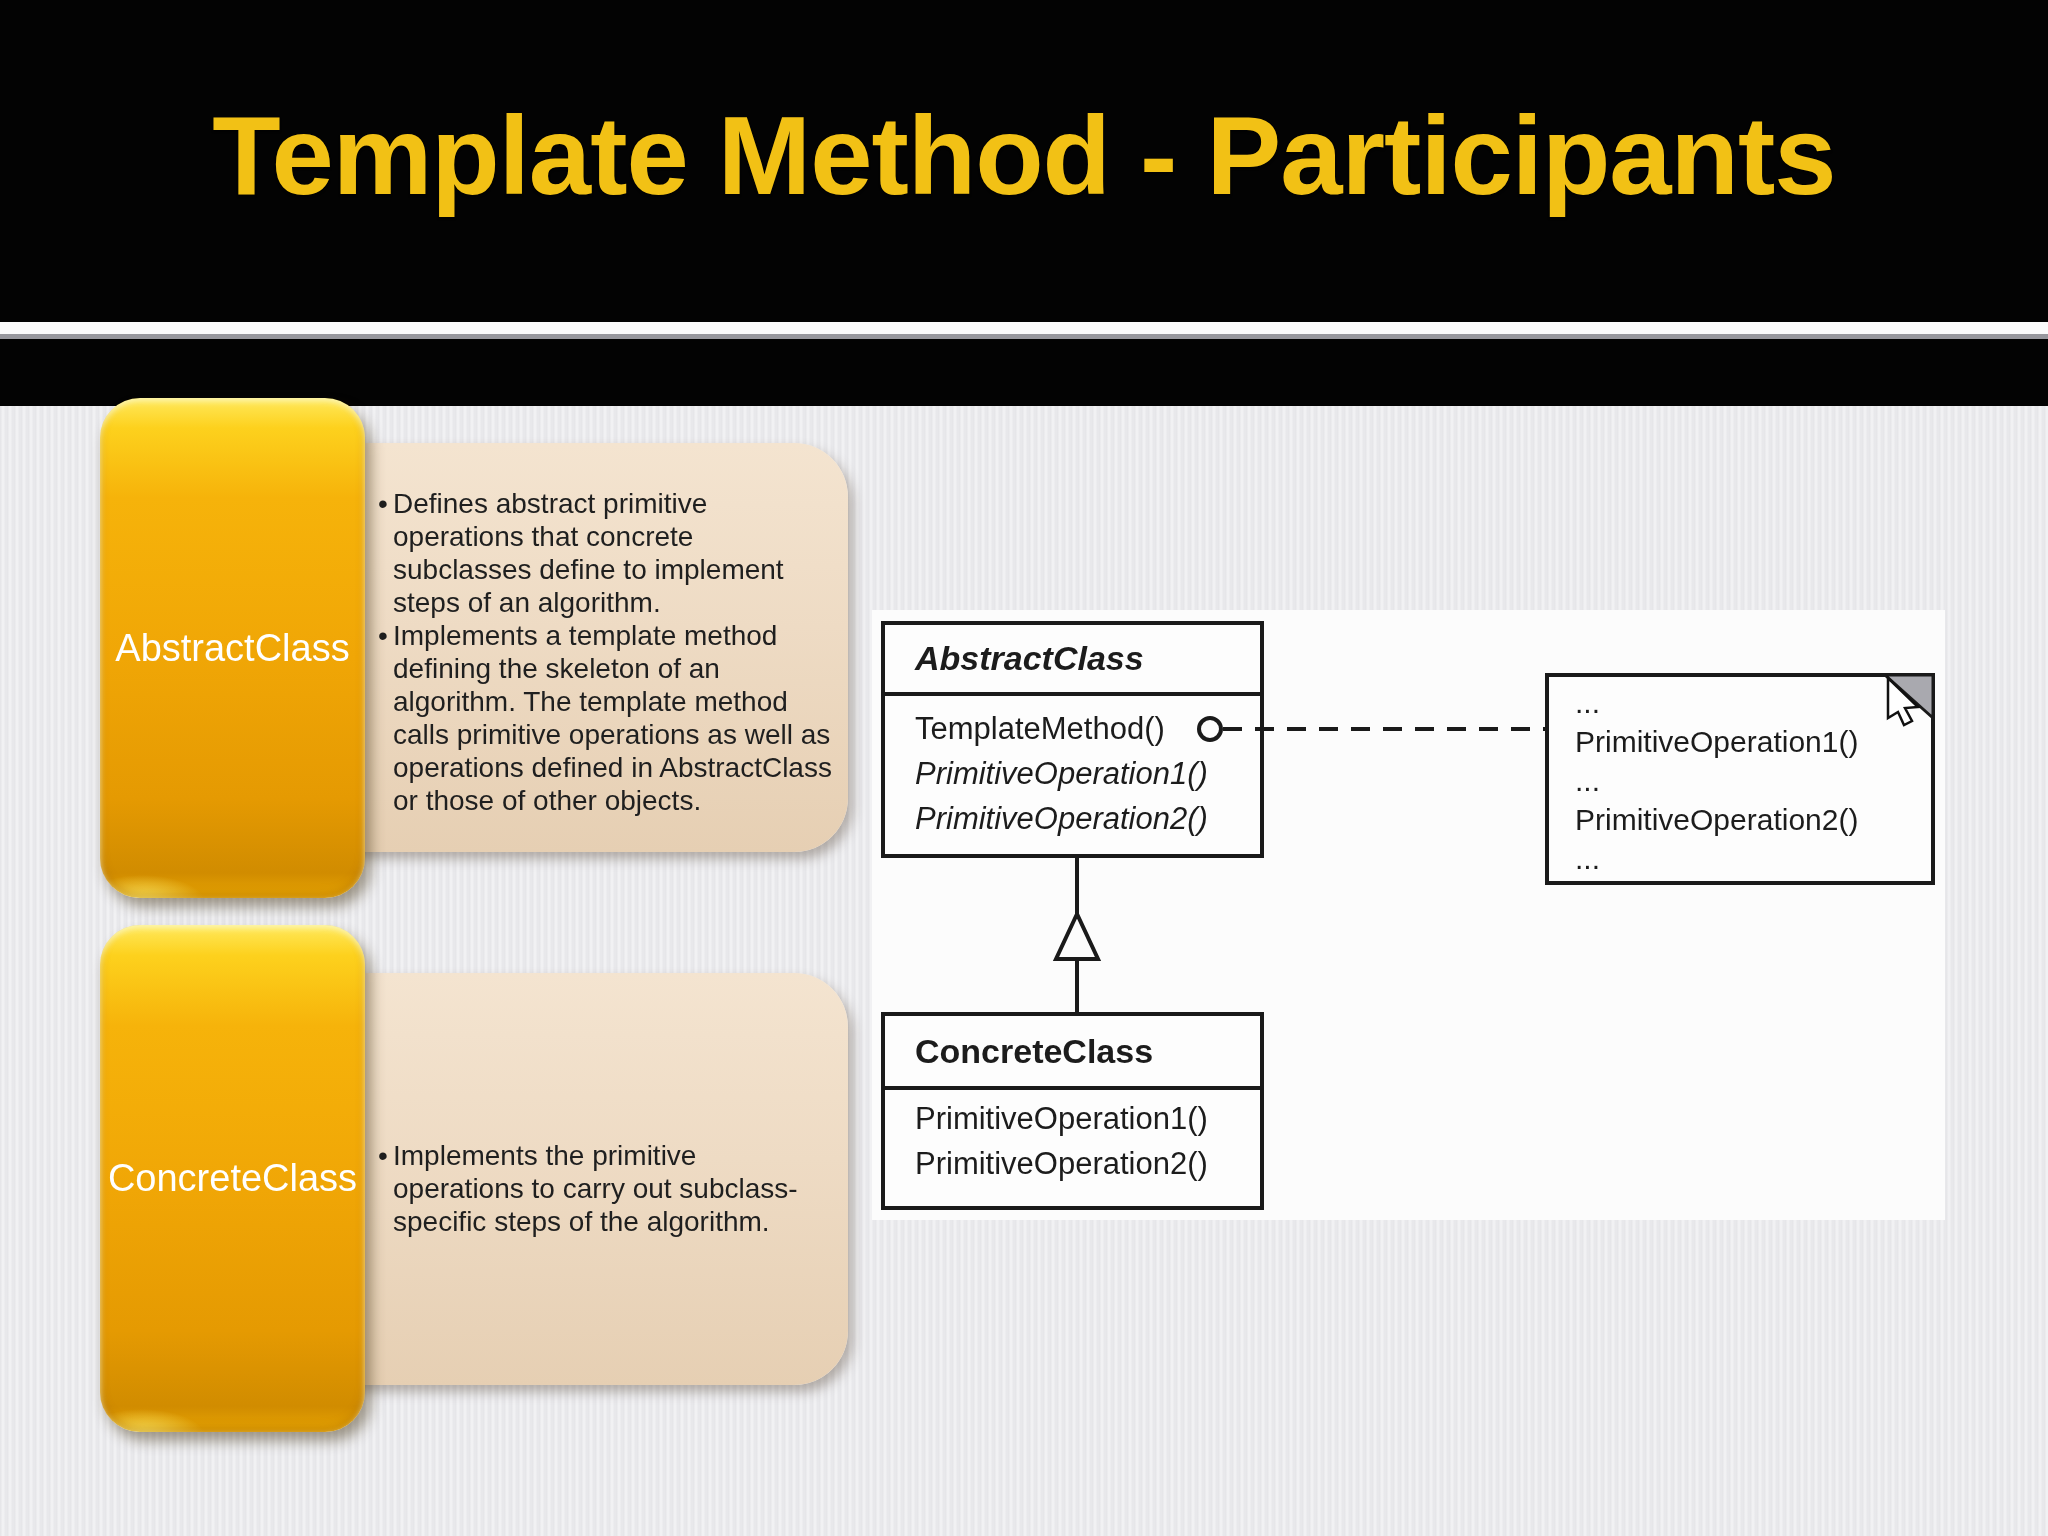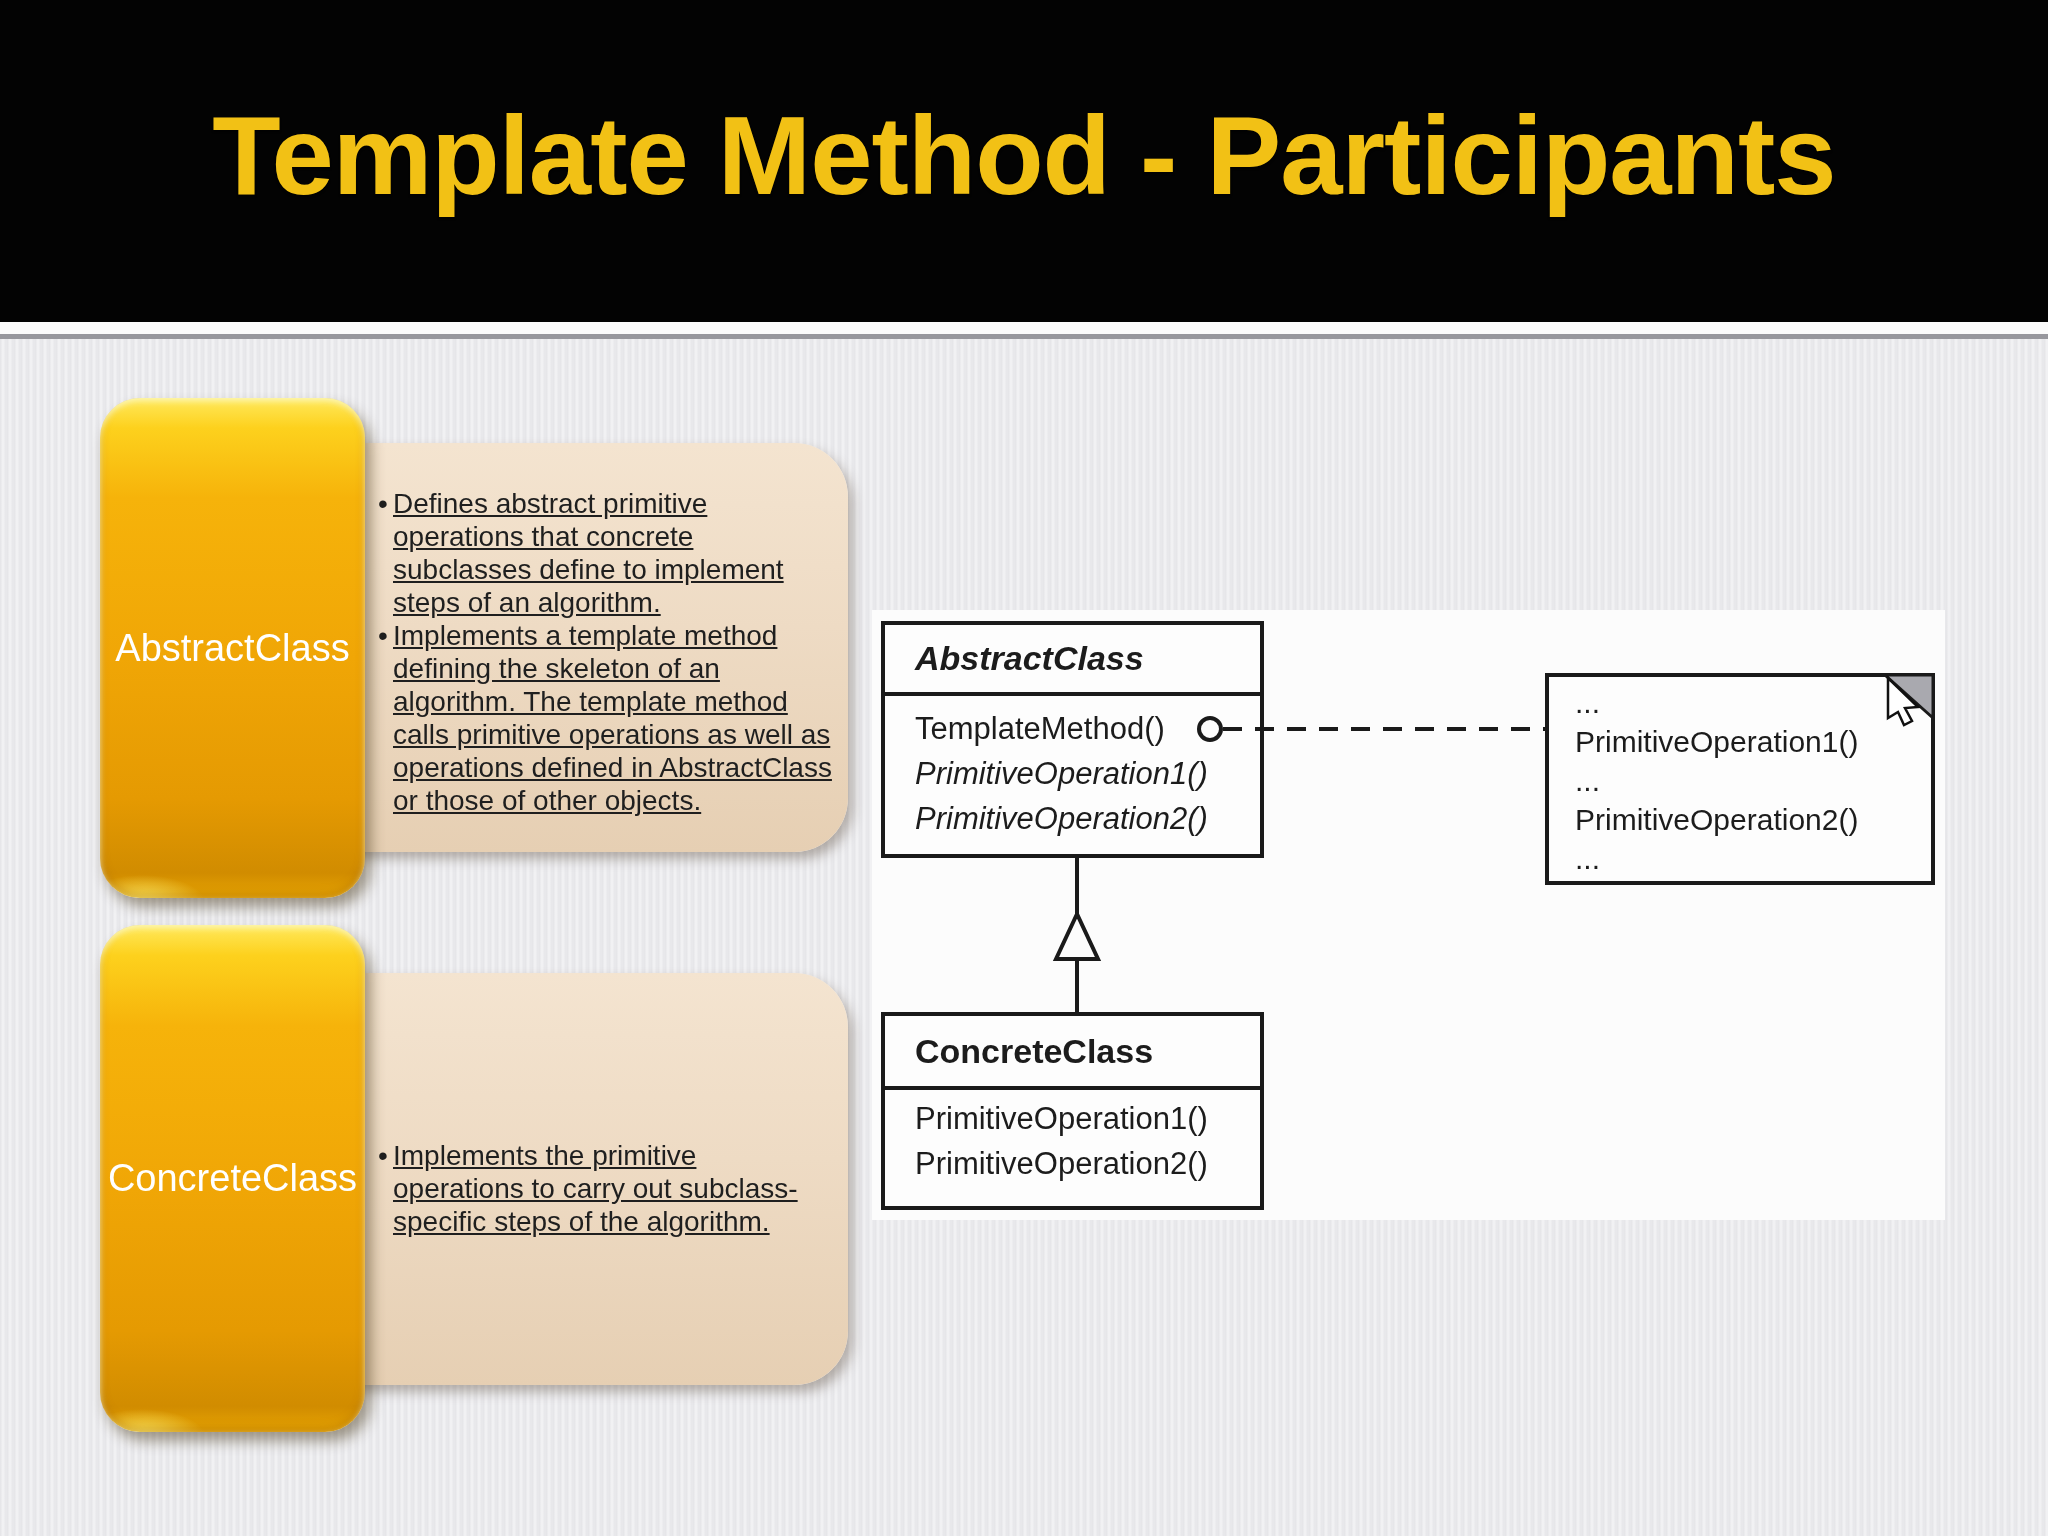--- a/index.html
+++ b/index.html
@@ -6,21 +6,21 @@
   .slide{
     position:relative;width:2048px;height:1536px;overflow:hidden;
     font-family:"Liberation Sans",sans-serif;
     background:
       repeating-linear-gradient(90deg,
         #e6e6e9 0px,#e6e6e9 1px,
         #f1f1f3 2px,#f1f1f3 4px,
         #e8e8eb 5px,#e8e8eb 7px);
   }
   
-  .titlebar{position:absolute;left:0;top:0;width:2048px;height:322px;background:#030303;}
+  .titlebar{position:absolute;left:0;top:0;width:2048px;height:406px;background:#030303;}
   .titlebar h1{
     margin:0;padding-top:96px;text-align:center;
     font-size:112px;font-weight:700;letter-spacing:-1px;
     color:#F2C115;line-height:120px;
     text-shadow:0 2px 2px rgba(0,0,0,.6);
   }
   .strip-white{position:absolute;left:0;top:322px;width:2048px;height:12px;background:#fbfbfb;}
   .strip-gray{position:absolute;left:0;top:334px;width:2048px;height:5px;background:#97979d;}
 
   
@@ -43,21 +43,21 @@
   .callout{
     position:absolute;left:268px;width:580px;border-radius:54px;z-index:2;
     background:linear-gradient(180deg,#f4e4d0 0%,#eedbc4 45%,#e6cfb3 100%);
     box-shadow:5px 7px 12px rgba(90,75,60,.40);
     box-sizing:border-box;color:#1f1f1f;
   }
   .callout1{top:443px;height:409px;padding:44px 14px 0 110px;}
   .callout2{top:973px;height:412px;padding:166px 14px 0 110px;}
   .bullet-item{display:flex;font-size:28px;line-height:33px;}
   .bullet-item .bullet{width:15px;flex:0 0 15px;}
-  .bullet-item .pt{flex:1;text-decoration:underline;}
+  .bullet-item .pt{flex:1;}
 
   
   .uml-panel{position:absolute;left:872px;top:610px;width:1073px;height:610px;background:#fcfcfc;z-index:1;}
   .uml-class{position:absolute;background:#fdfdfd;border:4px solid #1a1a1a;box-sizing:border-box;color:#1c1c1c;}
   .uml-abstract{left:9px;top:11px;width:383px;height:237px;}
   .uml-concrete{left:9px;top:402px;width:383px;height:198px;}
   .uml-title{border-bottom:4px solid #1a1a1a;font-weight:700;font-size:34px;padding-left:30px;display:flex;align-items:center;}
   .uml-abstract .uml-title{height:67px;font-style:italic;}
   .uml-concrete .uml-title{height:70px;}
   .uml-methods{padding:10px 7px 0 30px;font-size:31px;line-height:45px;}

